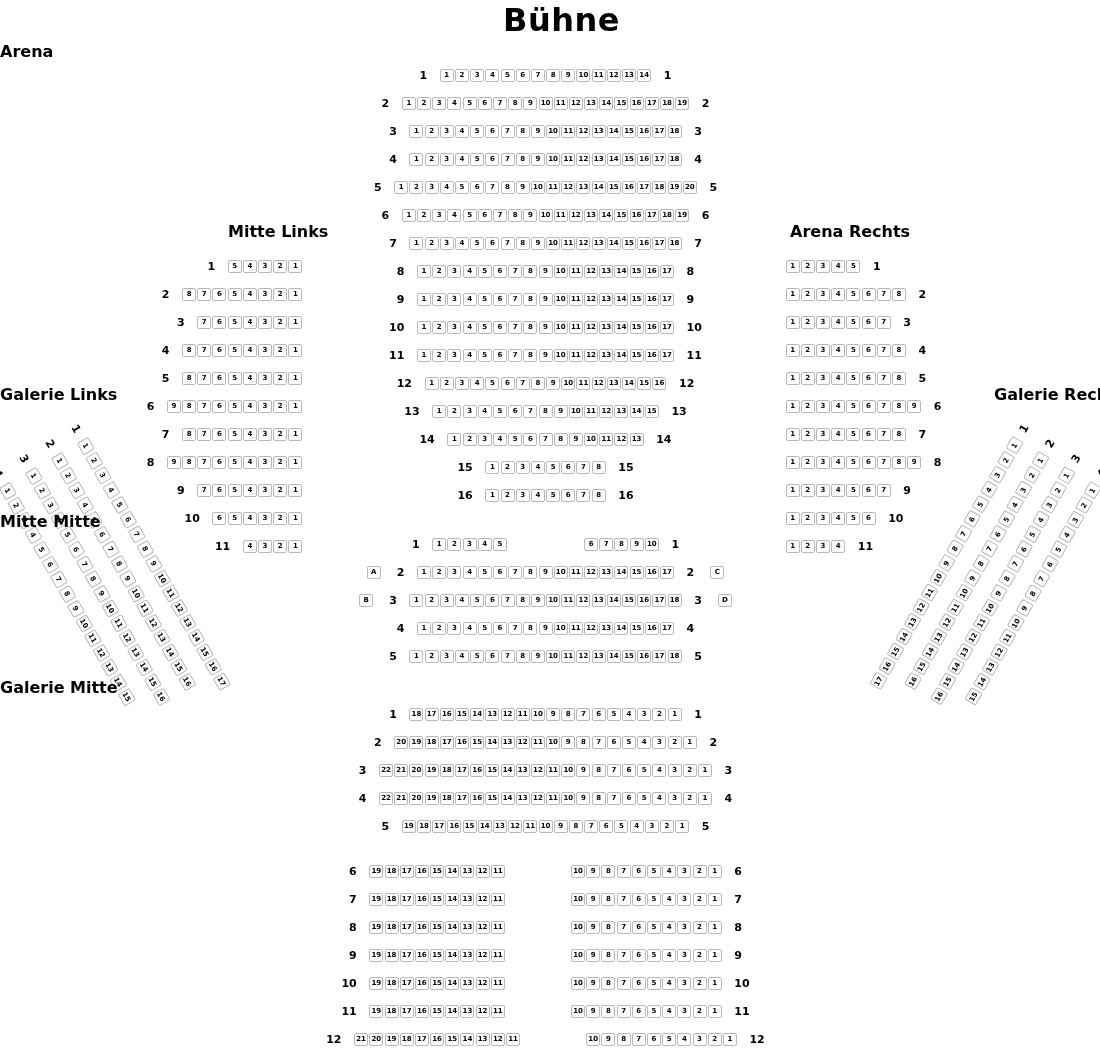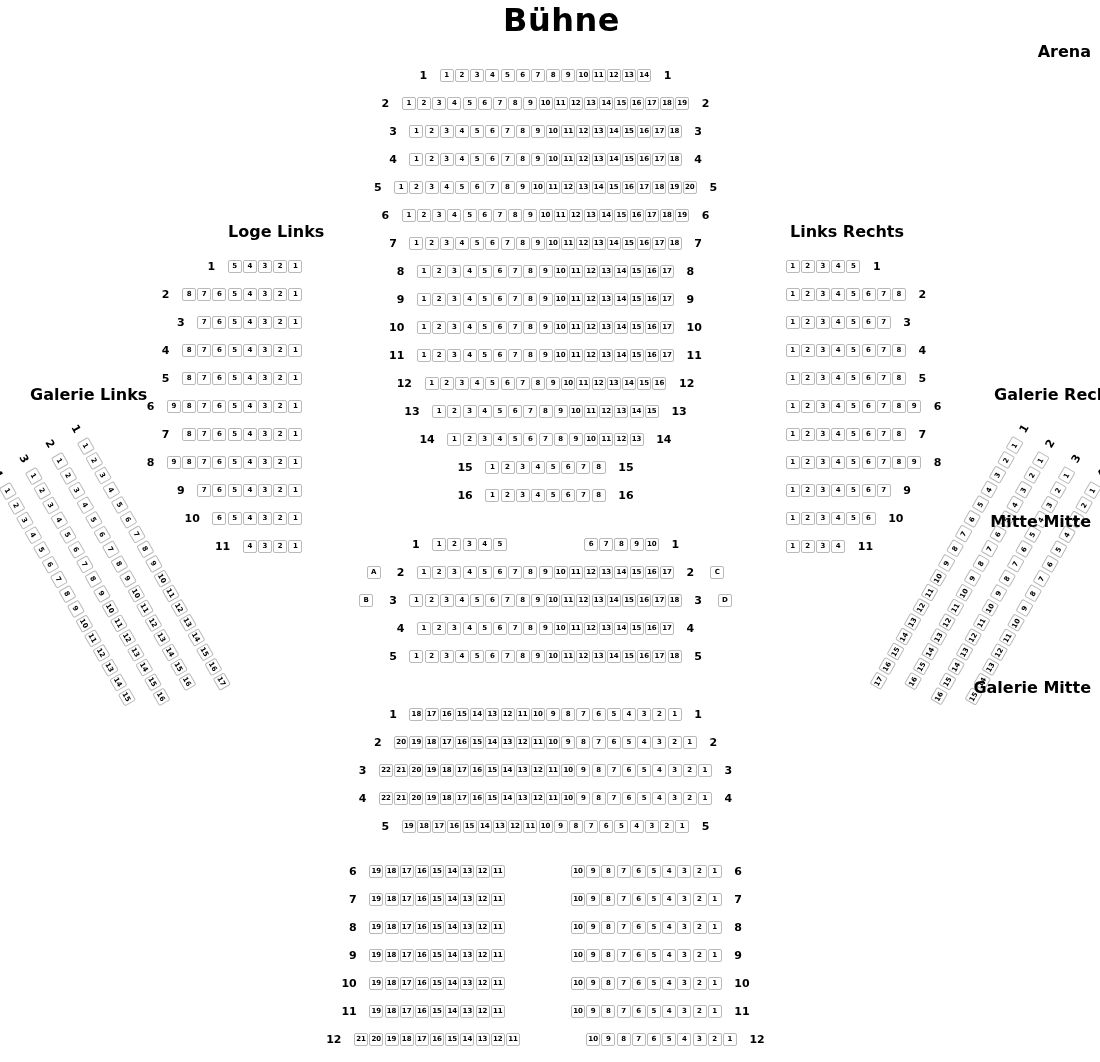--- a/index.html
+++ b/index.html
@@ -8,21 +8,21 @@
     width:1100px;height:1062px;
     background:#fff;color:#000;
     font-family:"DejaVu Sans","Liberation Sans",sans-serif;
     overflow:hidden;
   }
   #buehne{
     position:absolute;top:1px;left:16px;width:1091px;
     text-align:center;font-size:32px;font-weight:bold;letter-spacing:.5px;
   }
   .sec-title{font-weight:bold;font-size:16px;white-space:nowrap}
-  .center-title{position:absolute;left:0;width:1091px;text-align:right}
+  .center-title{position:absolute;left:0;width:1091px;text-align:left}
   .side-title{position:absolute}
   .rows{position:absolute}
   .center-rows{left:0;width:1091px}
   .seat-row{display:flex;align-items:center;height:28px}
   .center-rows .seat-row{justify-content:center}
   #loge-links-rows .seat-row{justify-content:flex-end}
   #loge-rechts-rows .seat-row{justify-content:flex-start}
   .row-label{font-size:11px;font-weight:bold;margin:0 12px;line-height:13px;white-space:nowrap}
   .seat{
     flex:0 0 auto;box-sizing:border-box;
@@ -38,21 +38,21 @@
   #arena-title{top:42px}
   #arena-rows{top:61px}
   #loge-mitte-title{top:512px}
   #loge-mitte-rows{top:530px}
   #galerie-mitte-title{top:678px}
   #galerie-mitte-rows{top:700px}
   #loge-links-title{left:228px;top:222px}
   #loge-links-rows{top:252px;right:797px}
   #loge-rechts-title{left:790px;top:222px}
   #loge-rechts-rows{top:252px;left:785px}
-  #galerie-links-title{left:30px;top:385px}
+  #galerie-links-title{left:0;top:385px}
   #galerie-rechts-title{left:994px;top:385px}
   #galerie-links-rows{left:76px;top:416px;transform:rotate(60deg);transform-origin:0 0}
   #galerie-rechts-rows{right:76px;top:416px;transform:rotate(-60deg);transform-origin:100% 0}
   .gal .seat-row{height:30px;align-items:flex-start}
   .gal .seat{margin:0 1.5px}
   .gal .row-label{width:14px;margin:0 4px;text-align:center}
   .rev{flex-direction:row-reverse;justify-content:flex-start}
 </style>
 </head>
 <body>
@@ -374,21 +374,21 @@
       <span class="seat">3</span>
       <span class="seat">4</span>
       <span class="seat">5</span>
       <span class="seat">6</span>
       <span class="seat">7</span>
       <span class="seat">8</span>
       <span class="row-label">16</span>
     </div>
   </div>
 
-<div id="loge-links-title" class="sec-title side-title">Loge Links</div>
+<div id="loge-links-title" class="sec-title side-title">Mitte Links</div>
 <div id="loge-links-rows" class="rows">
     <div class="seat-row">
       <span class="row-label">1</span>
       <span class="seat">5</span>
       <span class="seat">4</span>
       <span class="seat">3</span>
       <span class="seat">2</span>
       <span class="seat">1</span>
     </div>
     <div class="seat-row">
@@ -490,21 +490,21 @@
     </div>
     <div class="seat-row">
       <span class="row-label">11</span>
       <span class="seat">4</span>
       <span class="seat">3</span>
       <span class="seat">2</span>
       <span class="seat">1</span>
     </div>
   </div>
 
-<div id="loge-rechts-title" class="sec-title side-title">Links Rechts</div>
+<div id="loge-rechts-title" class="sec-title side-title">Arena Rechts</div>
 <div id="loge-rechts-rows" class="rows">
     <div class="seat-row">
       <span class="seat">1</span>
       <span class="seat">2</span>
       <span class="seat">3</span>
       <span class="seat">4</span>
       <span class="seat">5</span>
       <span class="row-label">1</span>
     </div>
     <div class="seat-row">

